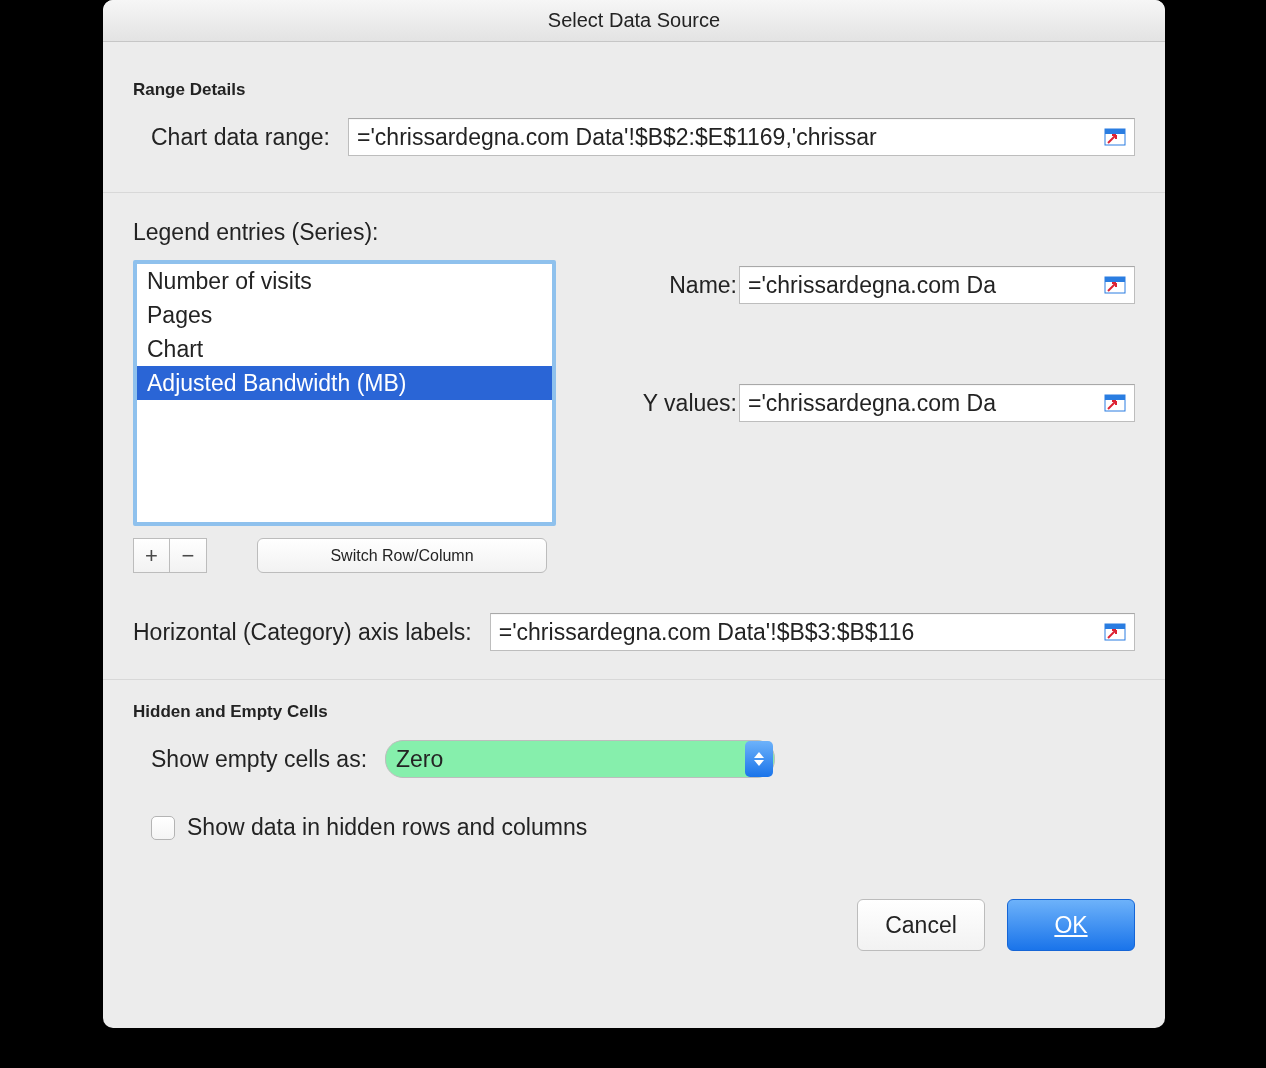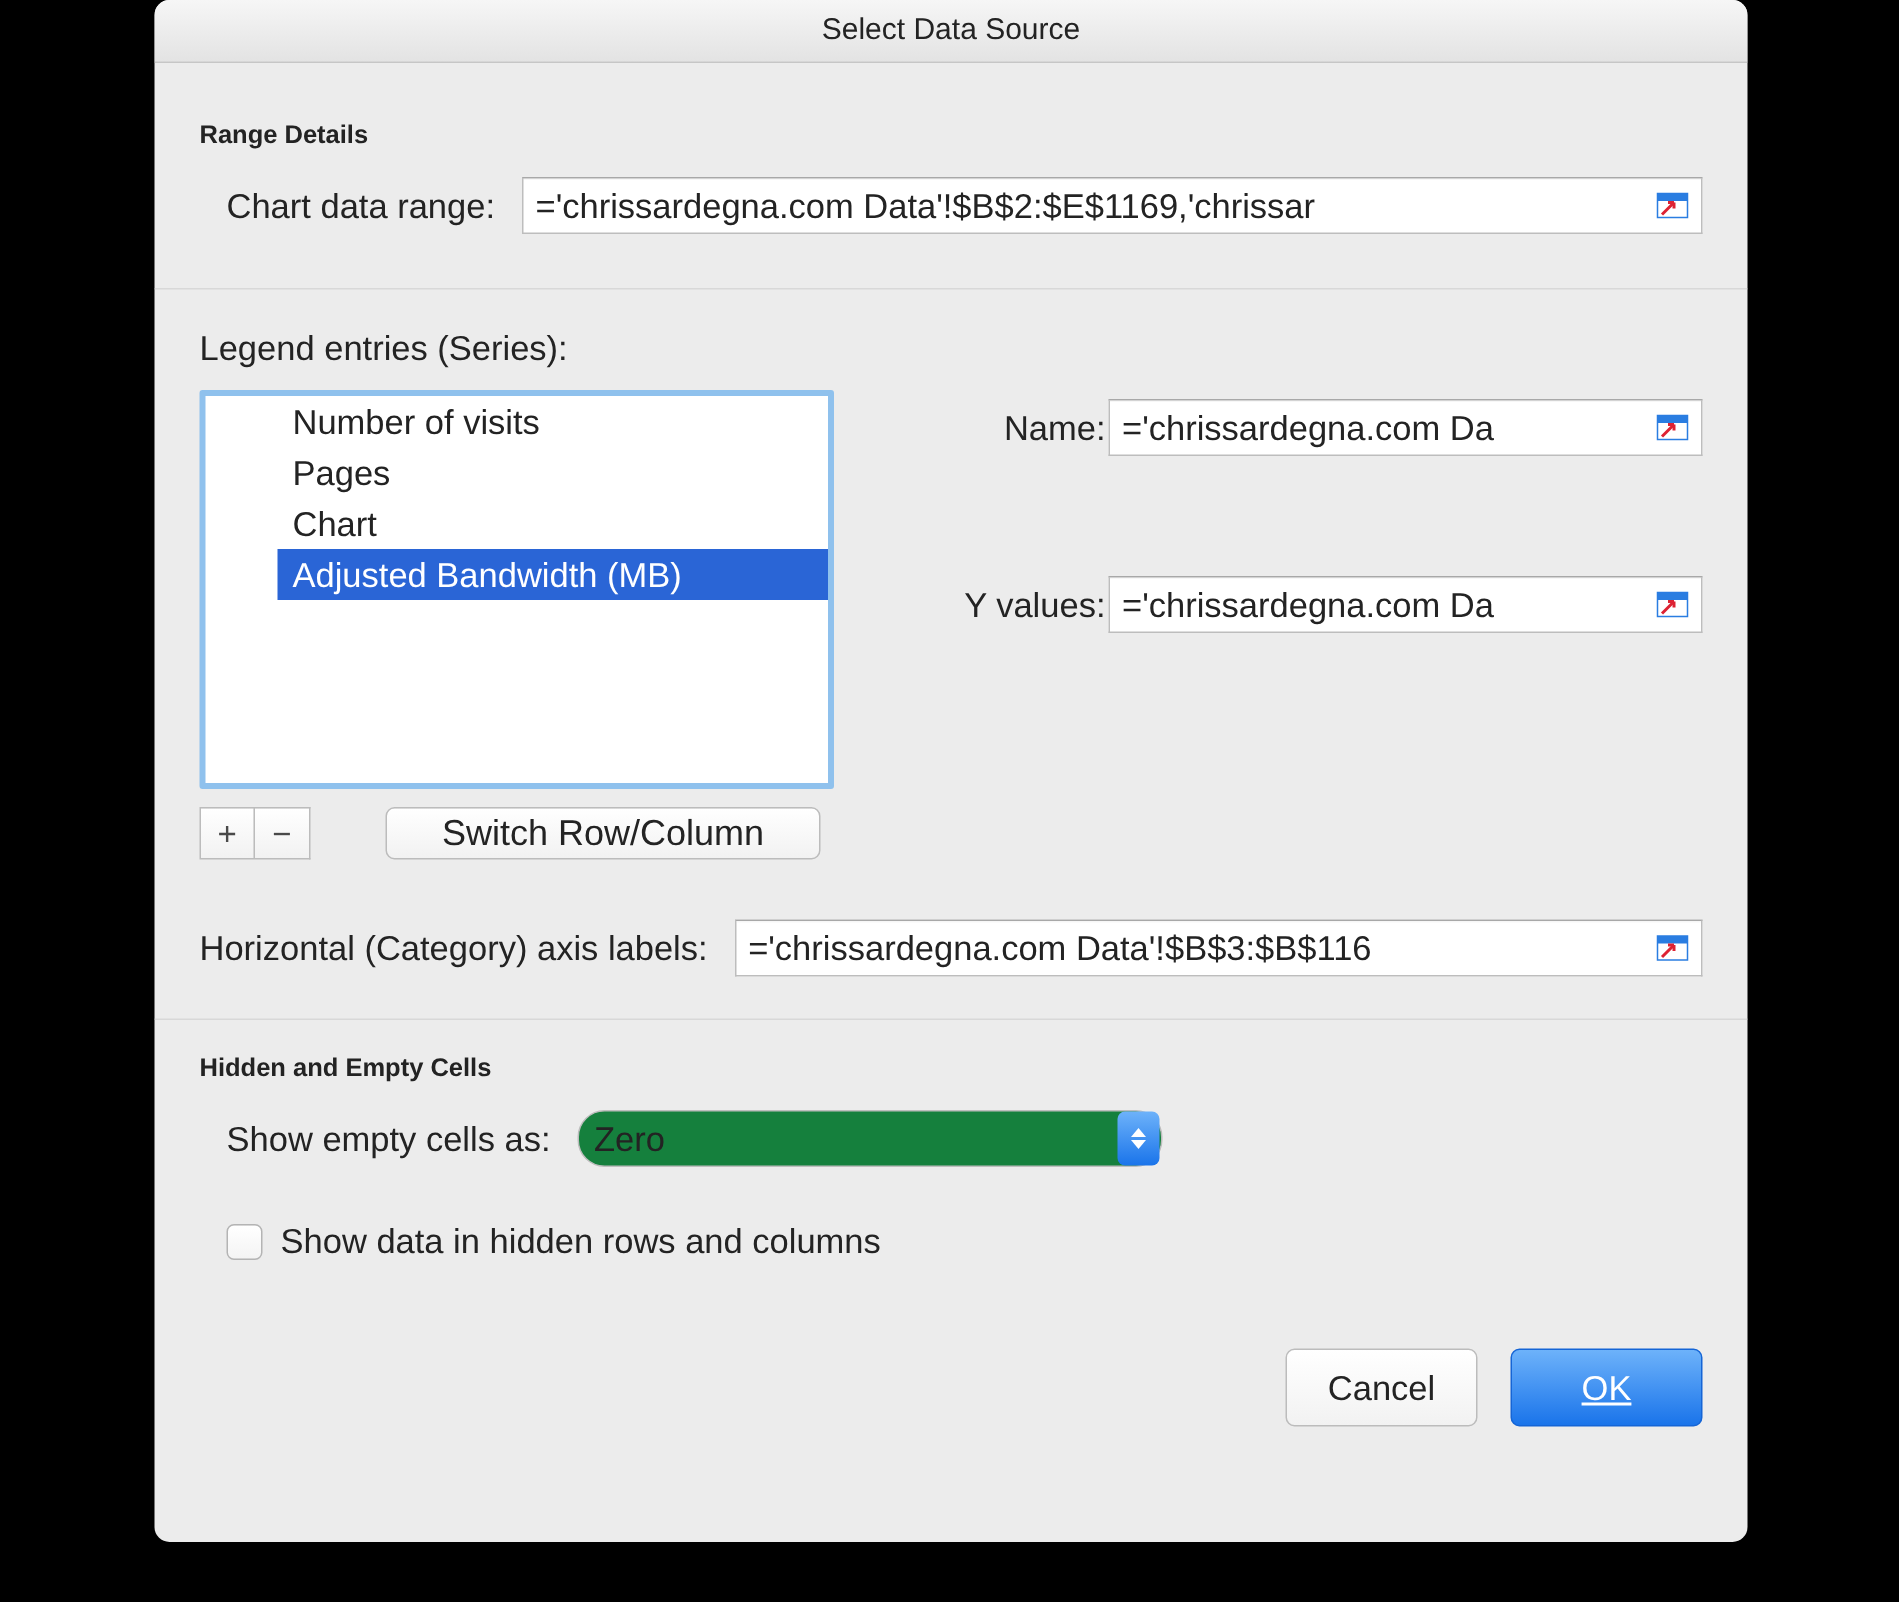--- a/index.html
+++ b/index.html
@@ -54,39 +54,39 @@
 
   .series-area { display: flex; align-items: flex-start; gap: 40px; }
   .listbox {
     width: 423px; height: 266px;
     background: #fff;
     border: 4px solid #8fc1ed;
     border-radius: 2px;
     overflow: hidden;
     font-size: 23px;
   }
-  .list-item { height: 34px; padding: 16px 10px; display: flex; align-items: center; margin-left: 48px; }
+  .list-item { height: 34px; padding: 16px 10px; display: flex; align-items: center; }
   .list-item.selected { background: #2a65d6; color: #fff; }
 
   .under-list { display: flex; align-items: center; gap: 50px; margin-top: 12px; }
   .addremove { display: flex; }
   .sqbtn {
     width: 37px; height: 35px;
     background: linear-gradient(#ffffff,#f2f2f2);
     border: 1px solid #bcbcbc;
     display: flex; align-items: center; justify-content: center;
     font-size: 22px; color: #4a4a4a;
     cursor: default;
   }
   .sqbtn + .sqbtn { border-left: none; }
   .btn {
     height: 35px; padding: 0 18px;
     background: linear-gradient(#ffffff,#f2f2f2);
     border: 1px solid #bcbcbc; border-radius: 6px;
-    font-size: 24px;
+    font-size: 16px;
     display: inline-flex; align-items: center; justify-content: center;
     cursor: default;
   }
   .btn.primary {
     background: linear-gradient(#6db2fa,#1a74ea);
     border: 1px solid #1565d6;
     color: #fff;
     text-decoration: underline;
   }
 
@@ -94,21 +94,21 @@
   .field-row { display: flex; align-items: center; justify-content: flex-end; gap: 2px; }
   .field-row .label { text-align: right; }
   .field-row .textfield { width: 396px; flex: none; }
 
   .axis-row { display: flex; align-items: center; gap: 18px; margin-top: 40px; }
   .axis-row .textfield { flex: 1; }
 
   .select-wrap { position: relative; width: 390px; }
   .select {
     height: 38px; width: 100%;
-    background: #15803d;
+    background: #86efac;
     border: 1px solid #bdbdbd; border-radius: 18px;
     display: flex; align-items: center; padding: 0 10px;
   }
   .select .value { flex: 1; }
   .select .stepper {
     width: 28px; height: 36px;
     background: linear-gradient(#6db2fa,#1a74ea);
     border-radius: 5px;
     margin-right: -9px;
     display: flex; flex-direction: column; align-items: center; justify-content: center;

